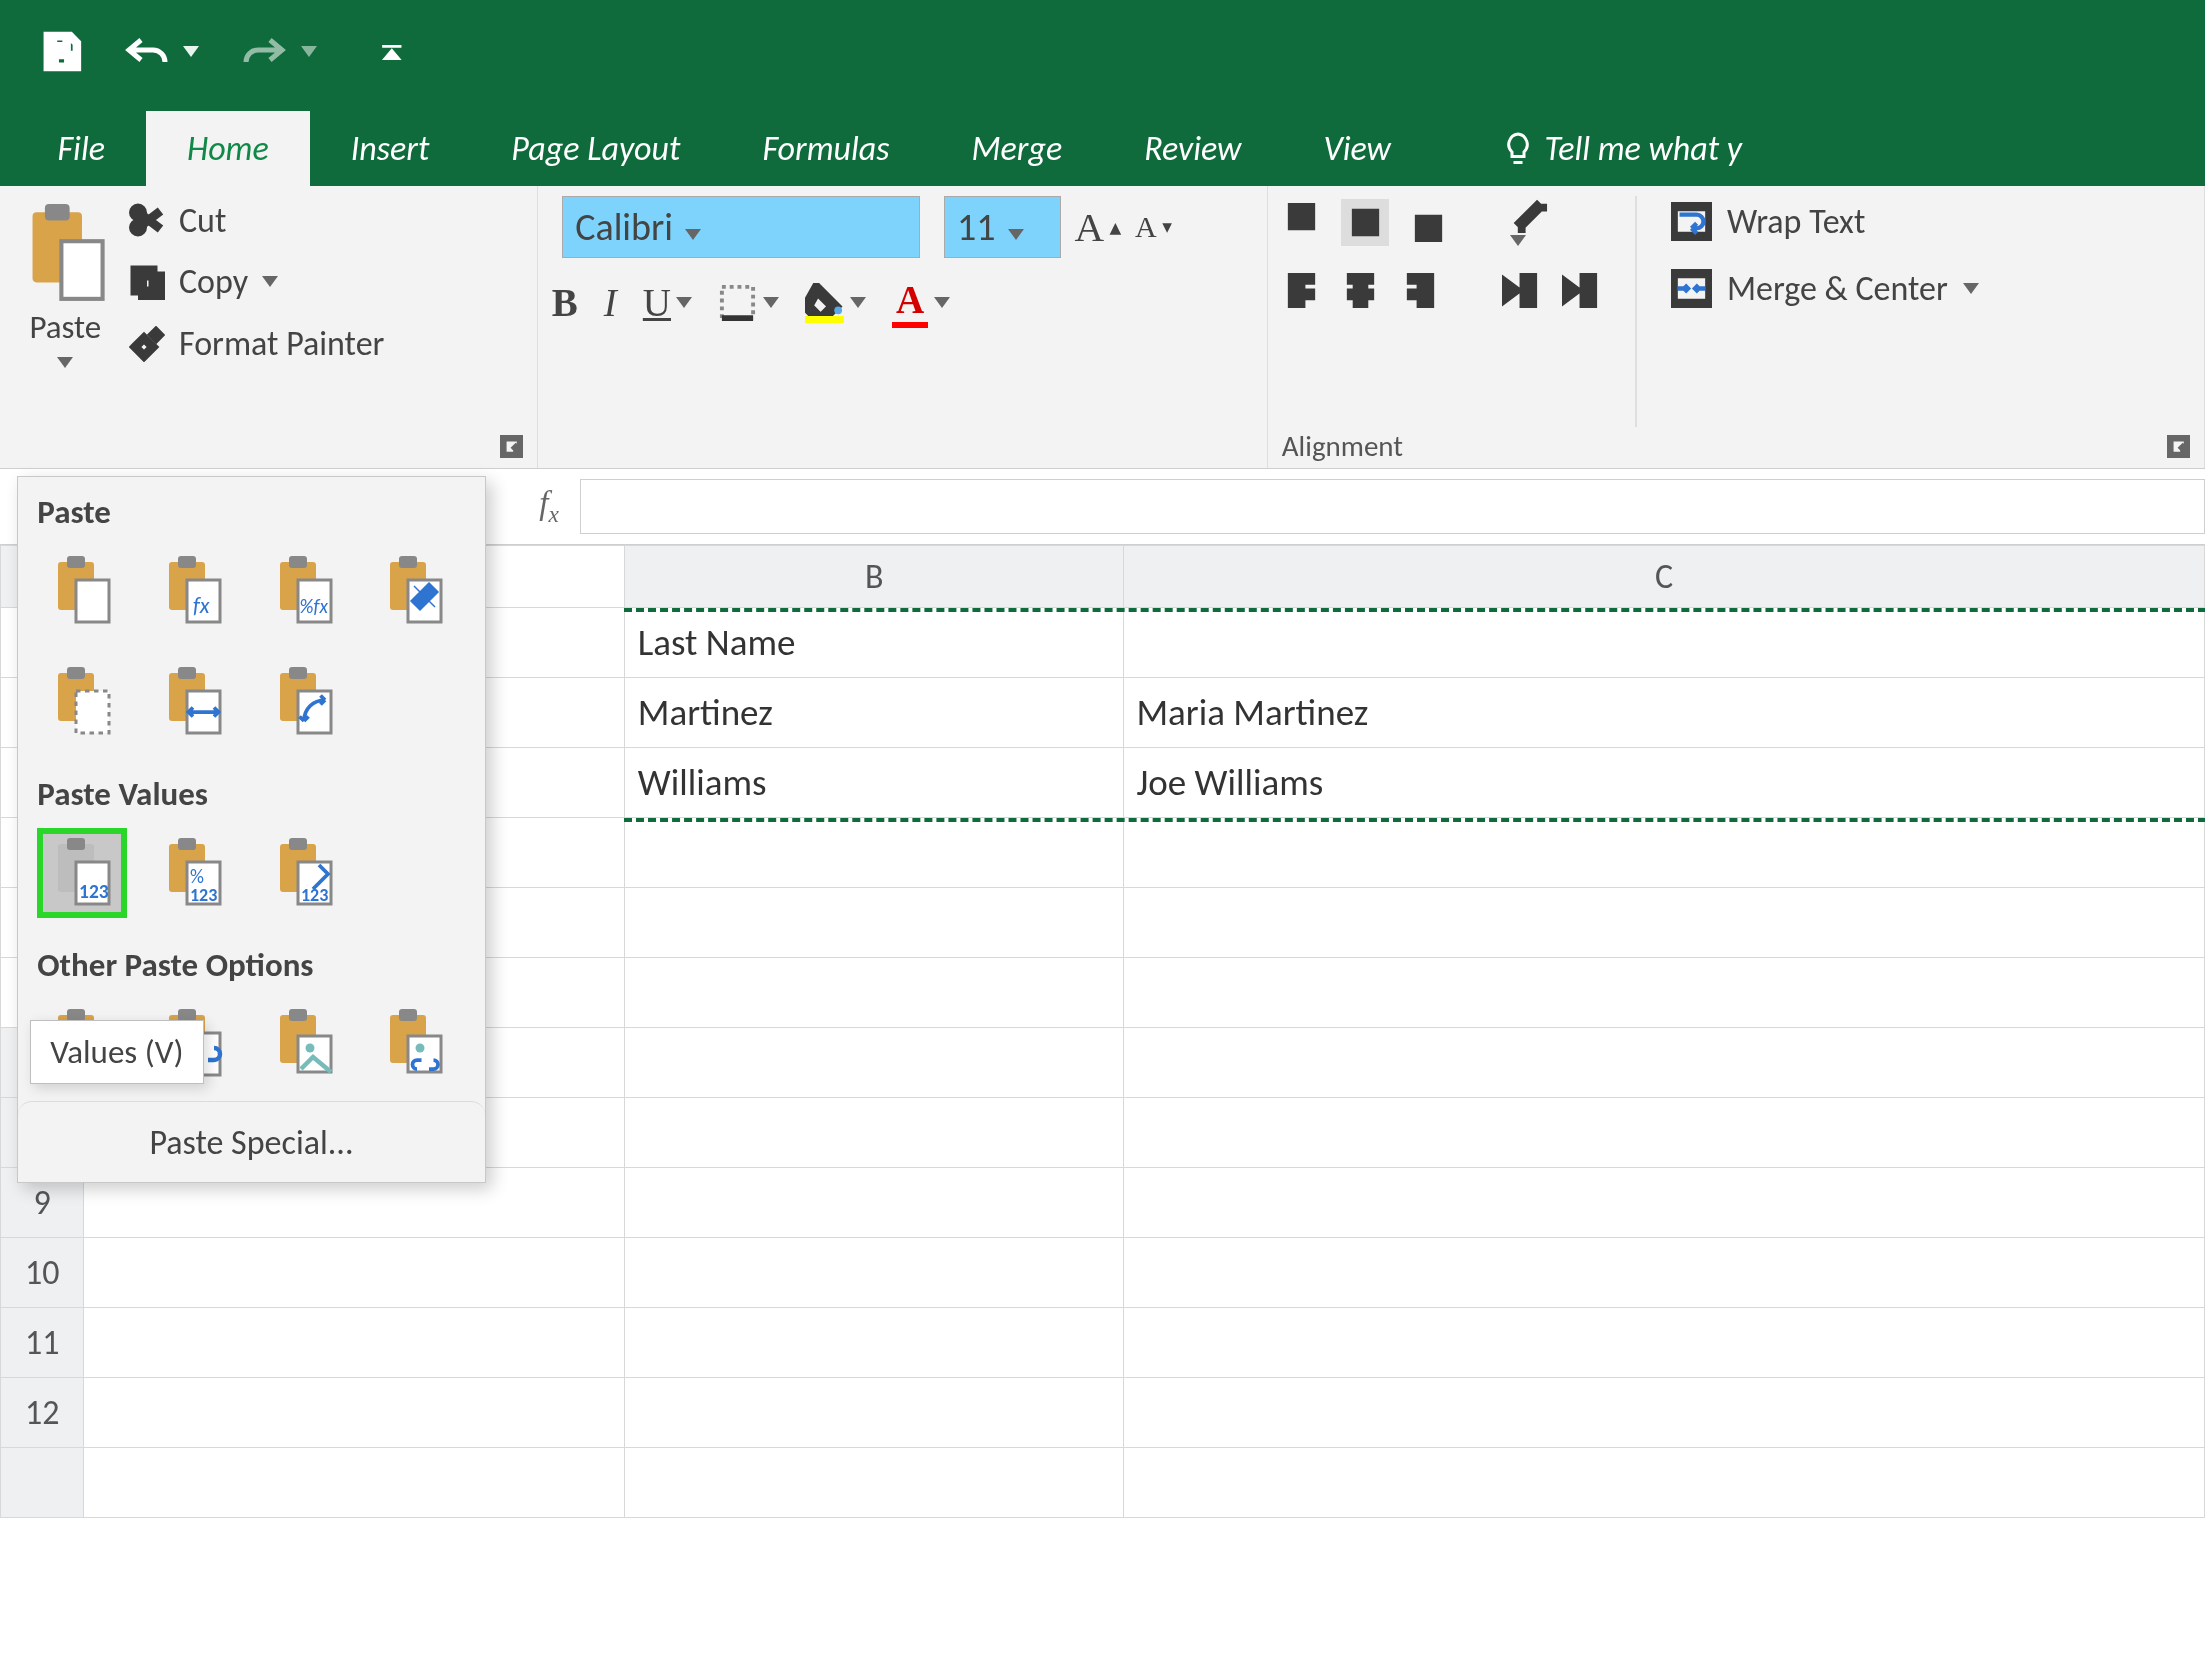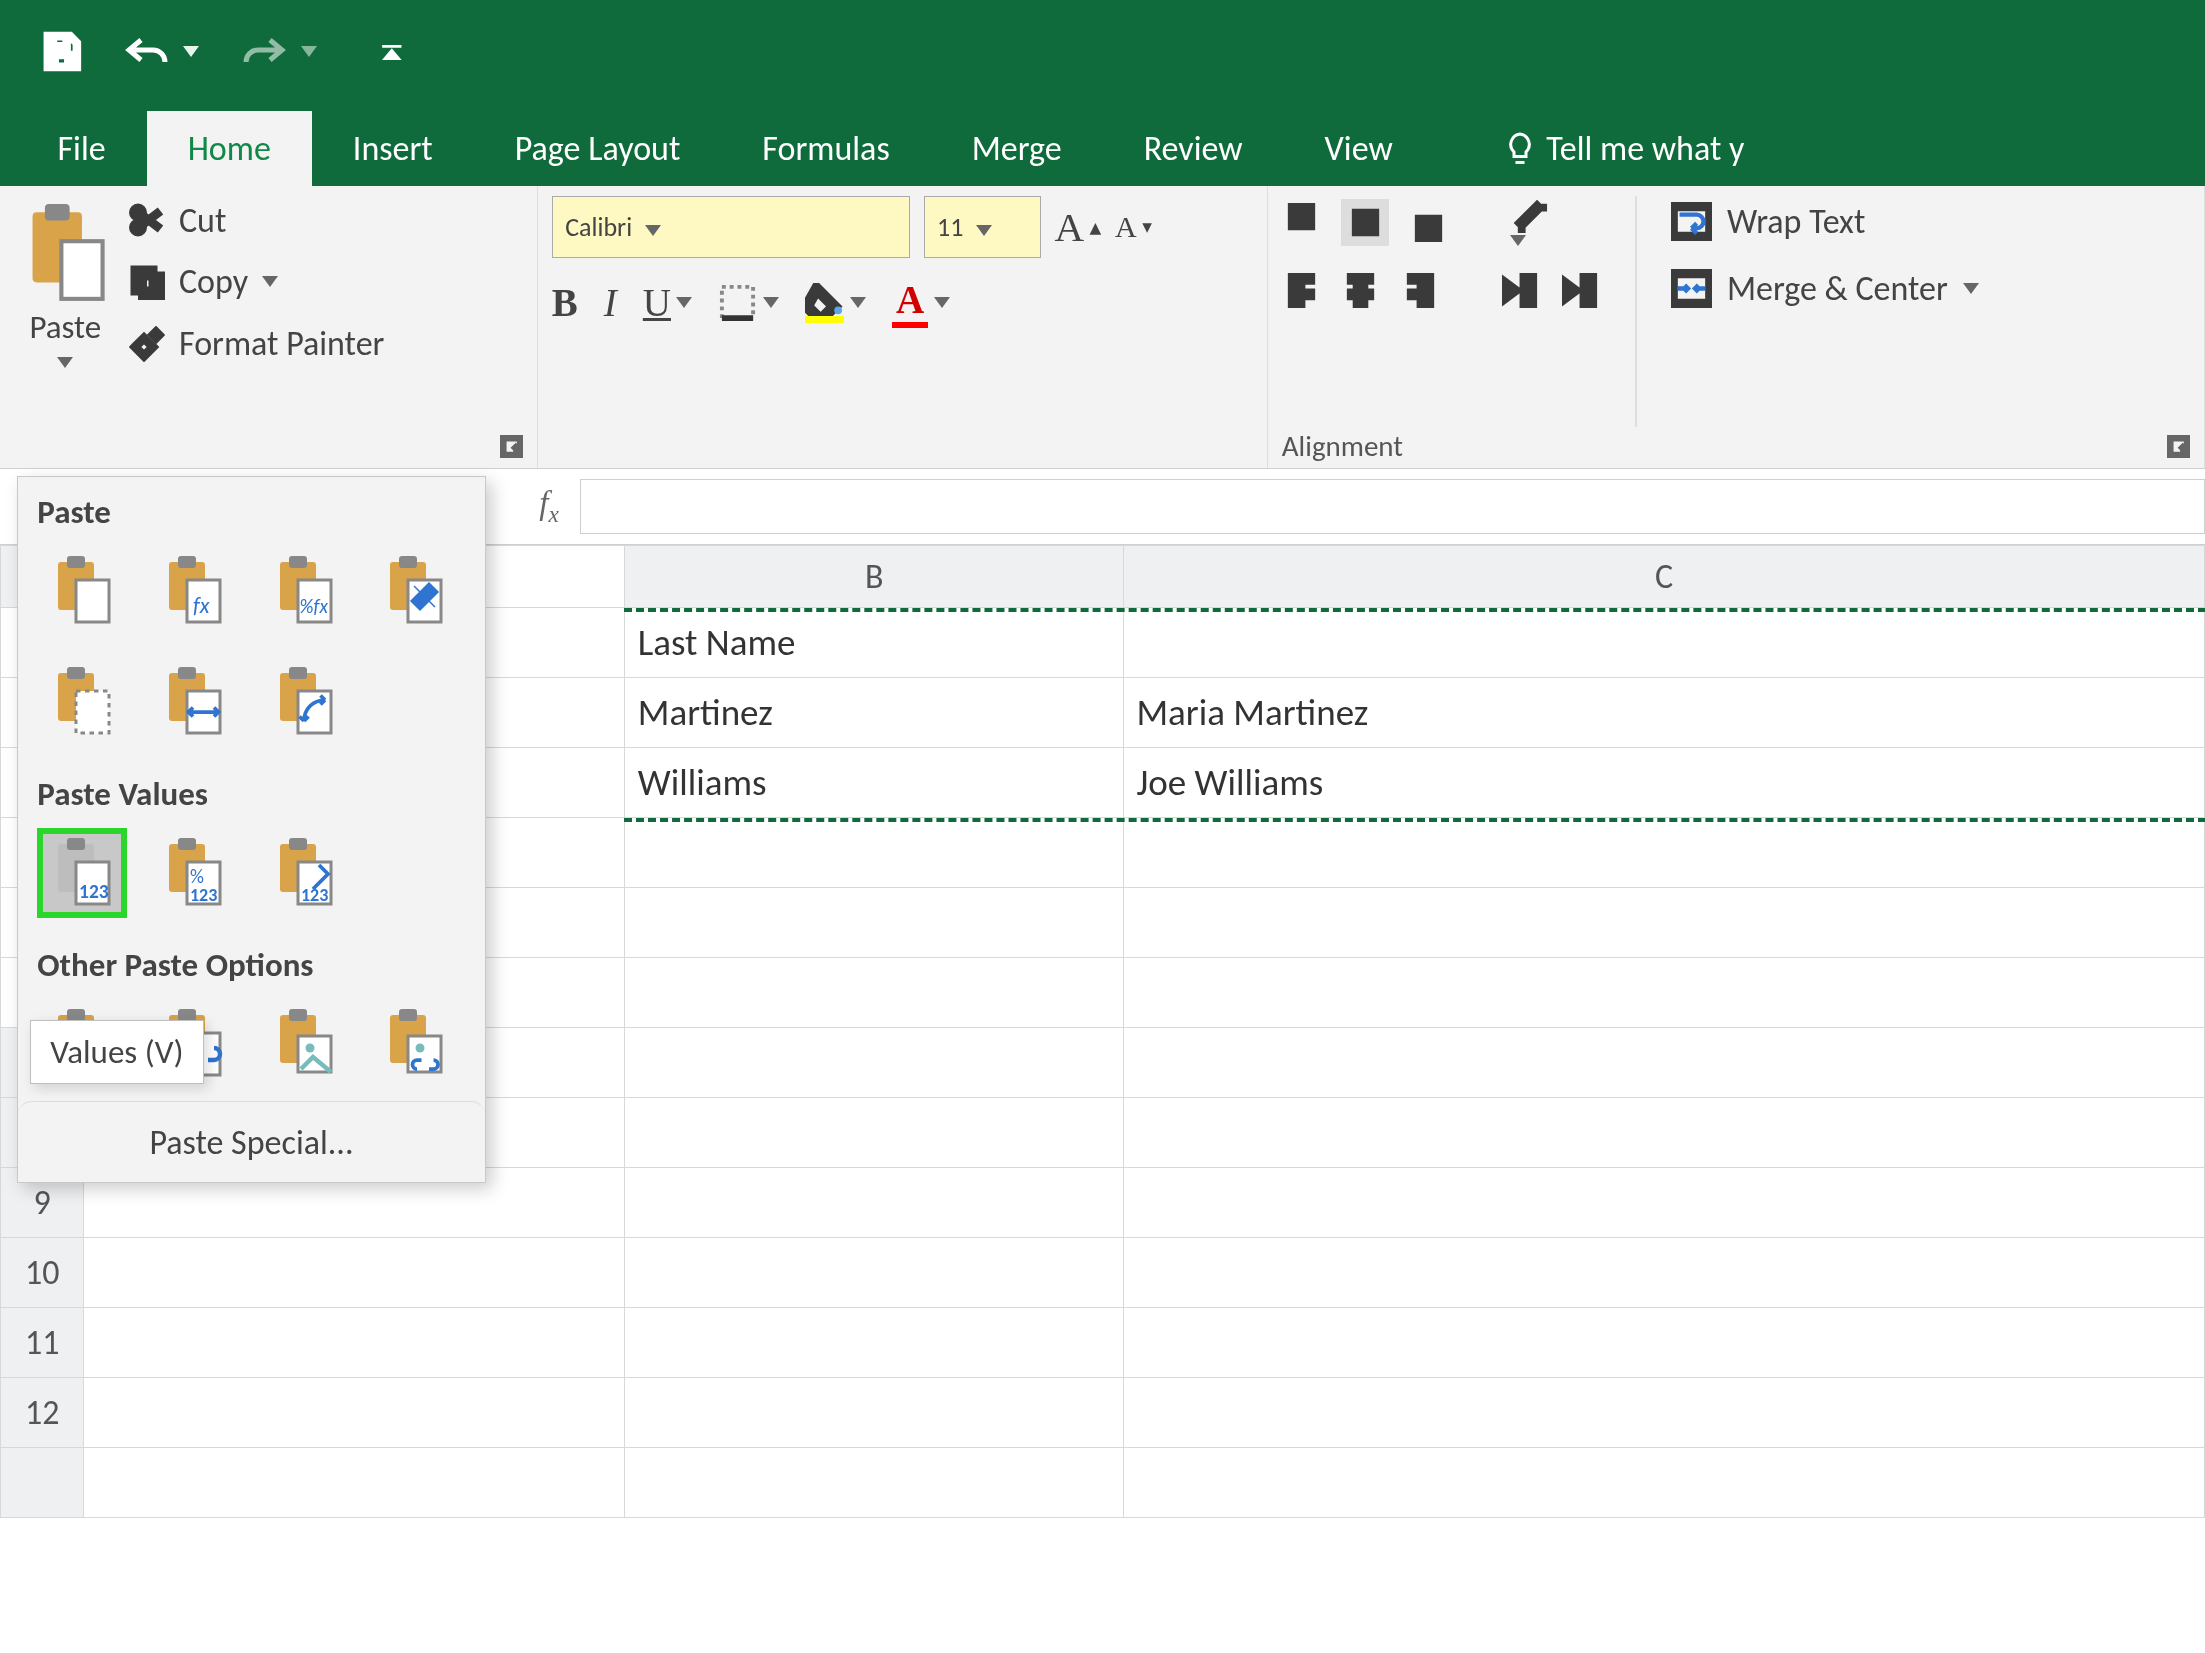--- a/index.html
+++ b/index.html
@@ -6,42 +6,42 @@
   *{box-sizing:border-box;}
   .app{width:2205px;height:1654px;position:relative;overflow:hidden;}
 
   
   .titlebar{height:103px;background:#0f6b3b;display:flex;align-items:center;padding-left:41px;gap:41px;}
   .qat-btn{color:#fff;display:flex;align-items:center;justify-content:center;}
   .qat-btn svg{display:block;}
 
   
   .tabstrip{height:83px;background:#0f6b3b;display:flex;align-items:flex-end;padding-left:16.5px;font-size:34px;}
-  .tab{color:#fff;padding:17px 41px;cursor:pointer;}
+  .tab{color:#fff;padding:17px 41px;cursor:pointer;font-style:italic;}
   .tab.active{background:#f3f3f3;color:#108847;}
   .tellme{display:flex;align-items:center;gap:8px;margin-left:27.6px;}
 
   
   .ribbon{height:283px;background:#f3f3f3;border-bottom:1.4px solid #cfcfcf;display:flex;align-items:stretch;}
   .rgroup{border-right:1.4px solid #dedede;display:flex;flex-direction:column;justify-content:space-between;padding:9.6px 13.8px 2.8px 13.8px;}
   .rgroup-ctrls{flex:1;display:flex;align-items:flex-start;gap:12.4px;}
   .rgroup-label{height:38px;display:flex;align-items:center;justify-content:center;font-size:29px;color:#555;}
   .launcher{width:23.4px;height:23.4px;margin-left:auto;color:#888;}
   .vsep{width:1.4px;background:#dedede;align-self:stretch;margin:0 8.3px;}
 
   
   .paste-big{display:flex;flex-direction:column;align-items:center;justify-content:flex-start;width:103px;padding-top:4.1px;}
   .paste-big .lbl{font-size:33px;color:#444;margin-top:4.1px;}
   .paste-big .drop{font-size:20.7px;color:#666;margin-top:1.4px;}
   .clip-col{display:flex;flex-direction:column;gap:20.7px;padding-top:4.1px;}
   .clip-row{display:flex;align-items:center;gap:13.8px;font-size:34px;color:#444;}
 
   
   .font-top{display:flex;align-items:center;gap:13.8px;}
-  .combo{display:flex;align-items:center;background:#fef9c3;border:1.4px solid #aaa;height:62px;font-size:26px;padding:0 12.4px;color:#444;}
+  .combo{display:flex;align-items:center;background:#7dd3fc;border:1.4px solid #aaa;height:62px;font-size:38px;padding:0 12.4px;color:#444;margin-left:10px;}
   .combo .dd{margin-left:12.4px;color:#666;}
   .font-bot{display:flex;align-items:center;gap:26px;margin-top:19.3px;}
   .font-btn{font-size:39px;color:#444;display:flex;align-items:center;gap:5.5px;font-family:"Times New Roman",serif;}
 
   
   .align-top{display:flex;align-items:center;gap:20.7px;}
   .align-bot{display:flex;align-items:center;gap:20.7px;margin-top:22px;}
   .al-btn svg{display:block;}
   .wrap-col{display:flex;flex-direction:column;gap:26px;padding-top:5.5px;}
   .wrap-row{display:flex;align-items:center;gap:15px;font-size:34px;color:#444;}

